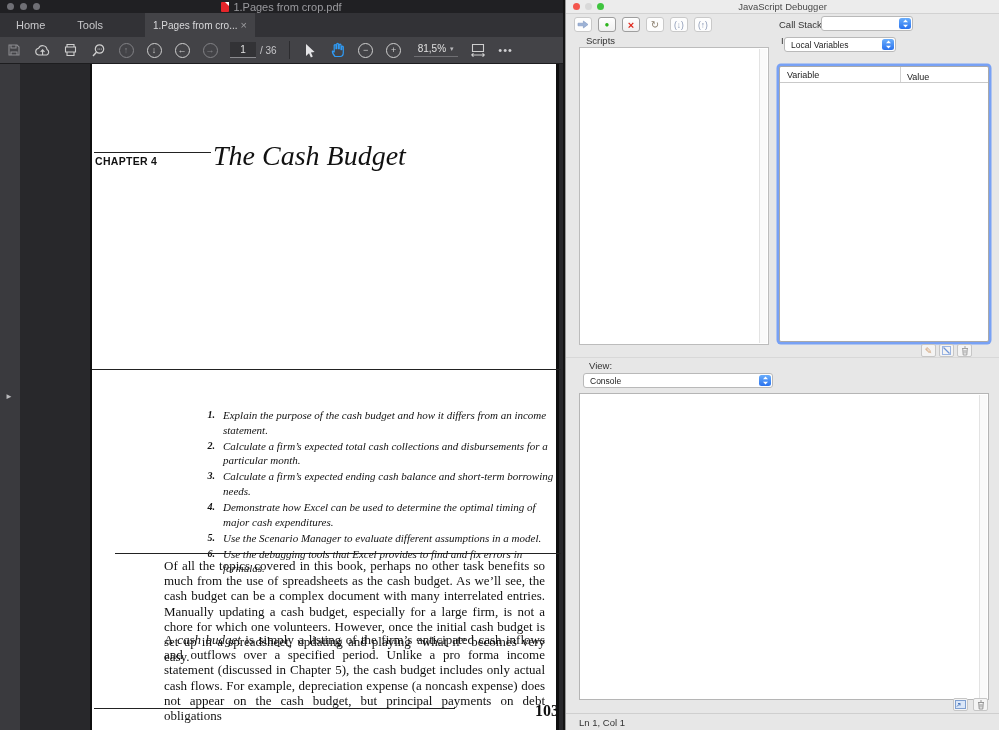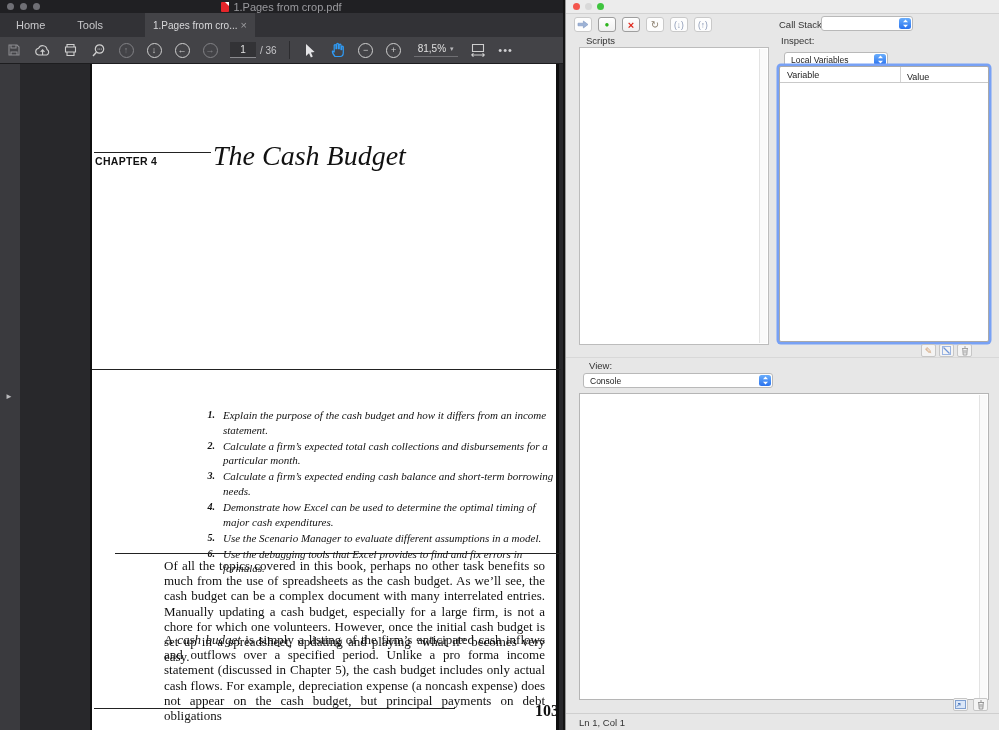--- a/index.html
+++ b/index.html
@@ -76,21 +76,21 @@
   .db-btn { width:18px; height:15px; border:1px solid #c9c9c9; border-radius:3px; background:#fdfdfd;
             display:flex; align-items:center; justify-content:center; font-size:9px; }
   .db-btn.on { border-color:#9e9e9e; background:linear-gradient(#ffffff,#f0f0f0); }
   .lbl { font-size:9.5px; color:#333; }
   .callstack-lbl { position:absolute; left:213px; top:19px; }
   .dd { position:absolute; height:15px; background:#fff; border:1px solid #b9b9b9; border-radius:3px;
         font-size:8.5px; color:#222; display:flex; align-items:center; padding-left:6px; }
   .stepper { position:absolute; right:1px; top:1px; bottom:1px; width:12px; border-radius:2.5px;
              background:linear-gradient(#6aaefc,#2a72ee); display:flex; align-items:center; justify-content:center; }
   .dd-callstack { left:255px; top:16px; width:92px; }
-  .dd-inspect { left:218px; top:52px; width:104px; }
+  .dd-inspect { left:218px; top:37px; width:112px; }
   .dd-view { left:17px; top:373px; width:190px; }
   .scripts-lbl { position:absolute; left:20px; top:35px; }
   .inspect-lbl { position:absolute; left:215px; top:35px; }
   .view-lbl { position:absolute; left:23px; top:360px; }
   .scripts-panel { position:absolute; left:13px; top:47px; width:190px; height:298px; background:#fff;
                    border:1px solid #bcbcbc; }
   .scrolltrack { position:absolute; right:1px; top:1px; bottom:1px; width:8px; background:#fafafa;
                  border-left:1px solid #e3e3e3; }
   .inspect-panel { position:absolute; left:213px; top:66px; width:210px; height:276px; background:#fff;
                    border:1px solid #a9a9a9; border-radius:2px; box-shadow:0 0 0 2.5px #78a1f5; }
@@ -257,20 +257,21 @@
   </div>
 
   <div class="jsdbg">
 
     <div class="db-titlebar">
       <div class="db-dots">
         <span class="db-dot" style="background:#f4564d"></span>
         <span class="db-dot" style="background:#d9d9d9"></span>
         <span class="db-dot" style="background:#3fc43f"></span>
       </div>
+      <div class="db-title">JavaScript Debugger</div>
     </div>
 
     <div class="db-toolbar">
       <div class="db-btn">
         <svg width="12" height="9" viewBox="0 0 12 9">
           <path d="M1 3.2 h5.4 V1 L11 4.5 6.4 8 V5.8 H1 z" fill="#9db3d6" stroke="#7d96c0" stroke-width=".6"></path>
         </svg>
       </div>
       <div class="db-btn on">
         <span style="color:#2db51e;font-size:8px">●</span>

